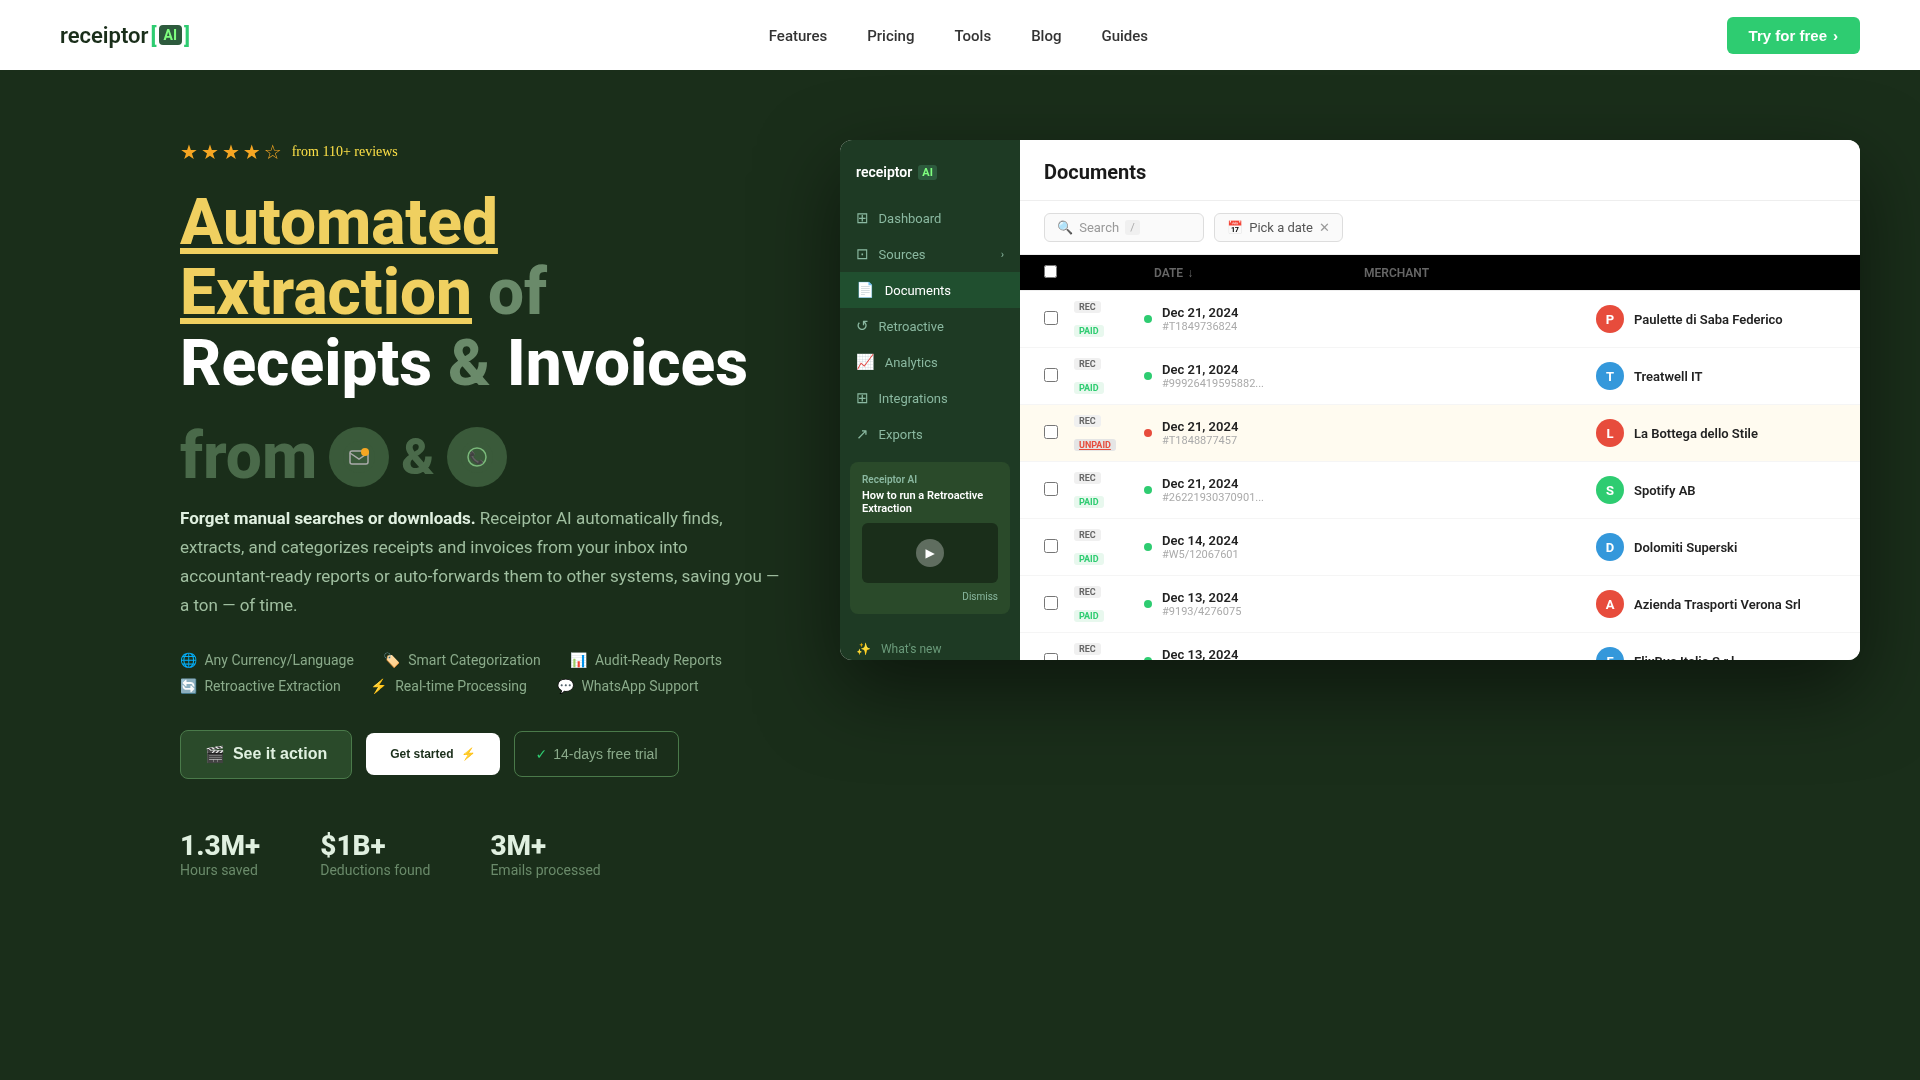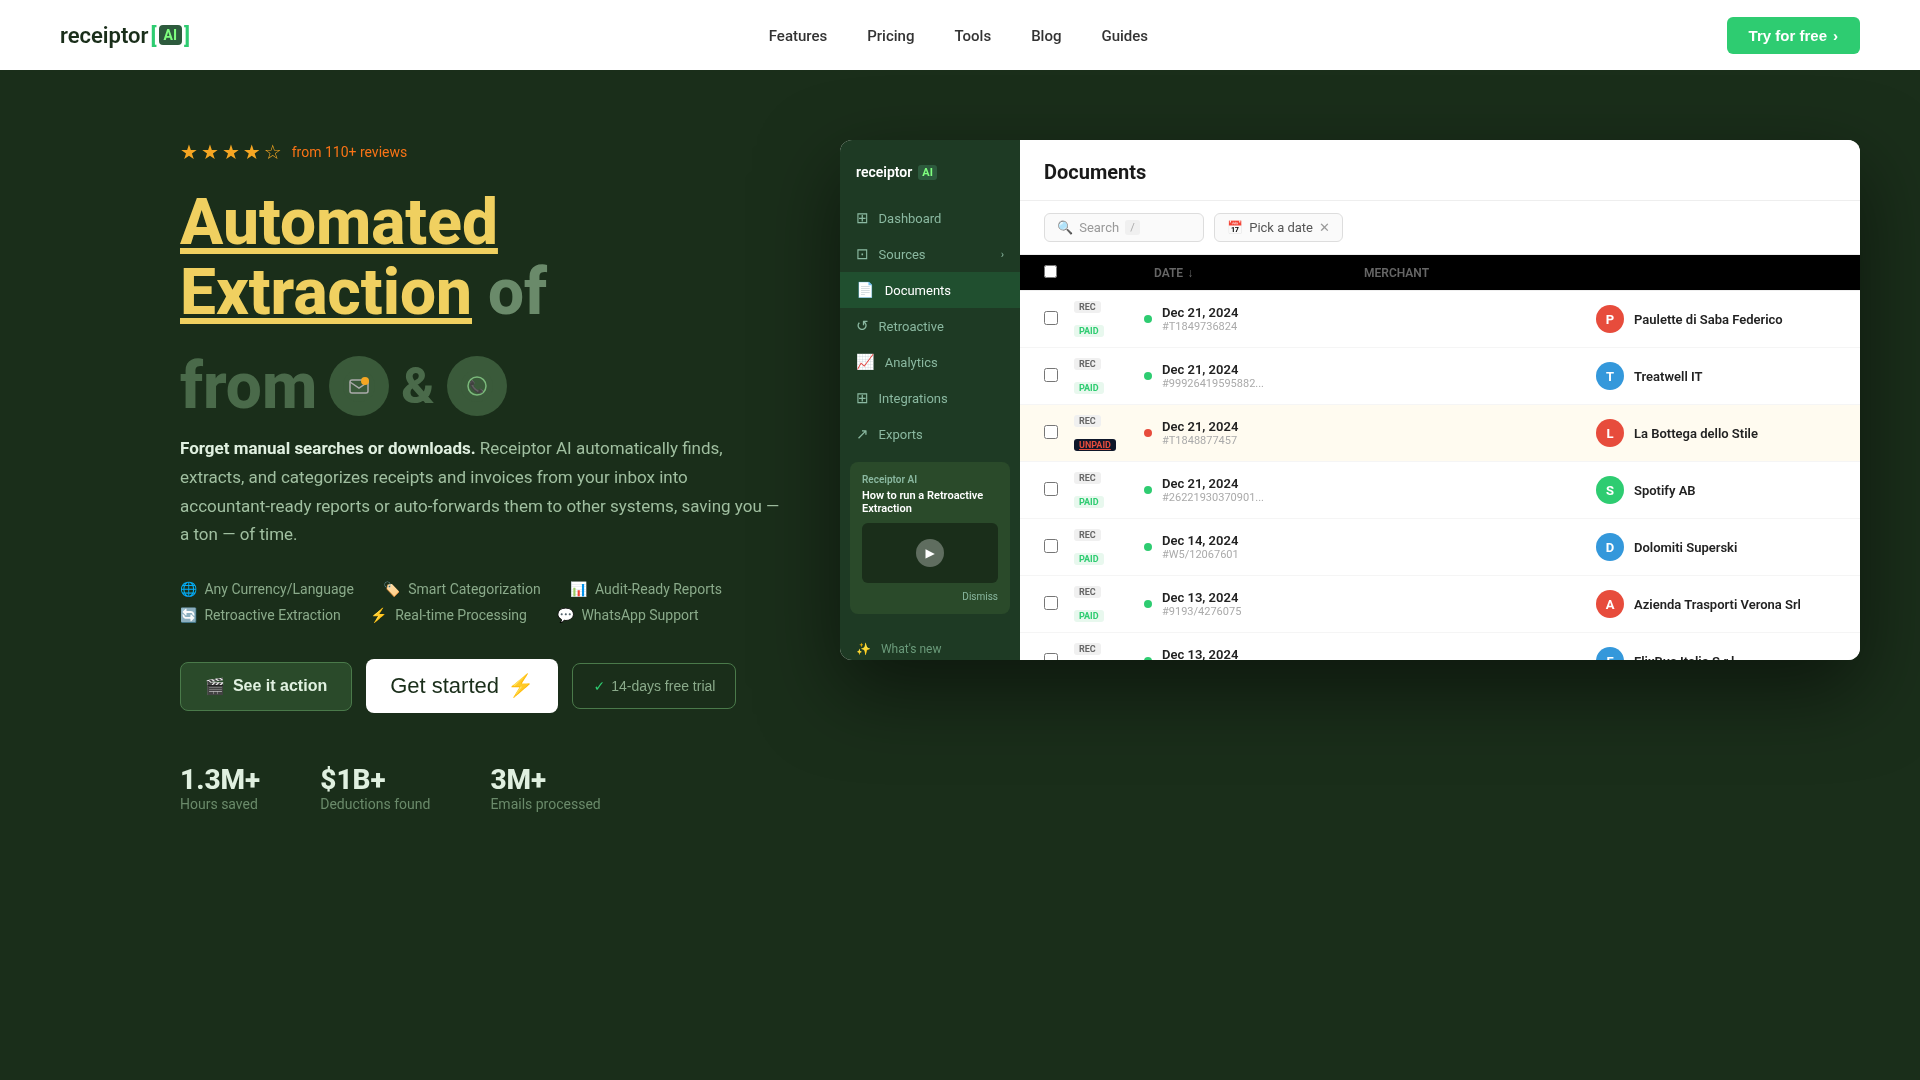--- a/index.html
+++ b/index.html
@@ -88,22 +88,23 @@
     .stars {
       display: flex;
       gap: 3px;
     }
     .star {
       color: #f5a623;
       font-size: 20px;
     }
     .star.half { color: #f5a623; }
     .reviews-text {
-      color: #f97316;
+      color: #fde047;
       font-size: 14px;
+      font-family: Liberation Serif, serif;
     }
 
     .hero-title {
       font-size: 64px;
       font-weight: 800;
       line-height: 1.1;
       margin-bottom: 30px;
       color: #fff;
     }
     .hero-title .highlight {
@@ -185,22 +186,22 @@
       display: flex;
       align-items: center;
       gap: 8px;
     }
     .btn-get-started {
       background: #fff;
       color: #1a2e1a;
       border: none;
       padding: 14px 24px;
       border-radius: 8px;
-      font-size: 22px;
-      font-weight: 400;
+      font-size: 12px;
+      font-weight: 700;
       cursor: pointer;
       display: flex;
       align-items: center;
       gap: 8px;
     }
     .btn-trial {
       background: transparent;
       border: 1px solid #4a7a4a;
       color: #8aaa8a;
       padding: 14px 20px;
@@ -447,21 +448,21 @@
       padding: 1px 5px;
       border-radius: 3px;
     }
     .badge-paid {
       font-size: 9px;
       font-weight: 700;
       padding: 1px 5px;
       border-radius: 3px;
     }
     .badge-paid.paid { background: #e8f8ee; color: #2ecc71; }
-    .badge-paid.unpaid { background: #0f172a; color: #e74c3c; text-decoration: underline; }
+    .badge-paid.unpaid { background: #e5e5e5; color: #e74c3c; text-decoration: underline; }
     .row-dot {
       width: 8px;
       height: 8px;
       border-radius: 50%;
     }
     .dot-green { background: #2ecc71; }
     .dot-red { background: #e74c3c; }
     .row-date-info { flex: 1; }
     .row-date { font-size: 13px; font-weight: 600; color: #222; }
     .row-id { font-size: 11px; color: #aaa; }
@@ -518,20 +519,25 @@
         <span class="star">★</span>
         <span class="star half">☆</span>
       </div>
       <span class="reviews-text">from 110+ reviews</span>
     </div>
 
     <h1 class="hero-title">
       <div>
         <span class="highlight">Automated Extraction</span>
         <span class="muted"> of</span>
+      </div>
+      <div>
+        <span>Receipts</span>
+        <span class="amp"> &amp; </span>
+        <span>Invoices</span>
       </div>
     </h1>
 
     <div class="from-row">
       <span class="from-text">from</span>
       <div class="icon-circle icon-email">
         <svg width="32" height="32" viewBox="0 0 32 32" fill="none">
           <circle cx="16" cy="16" r="16" fill="#3a5a3a"></circle>
           <rect x="7" y="10" width="18" height="13" rx="2" fill="none" stroke="#aaa" stroke-width="1.5"></rect>
           <path d="M7 12l9 6 9-6" stroke="#aaa" stroke-width="1.5"></path>

